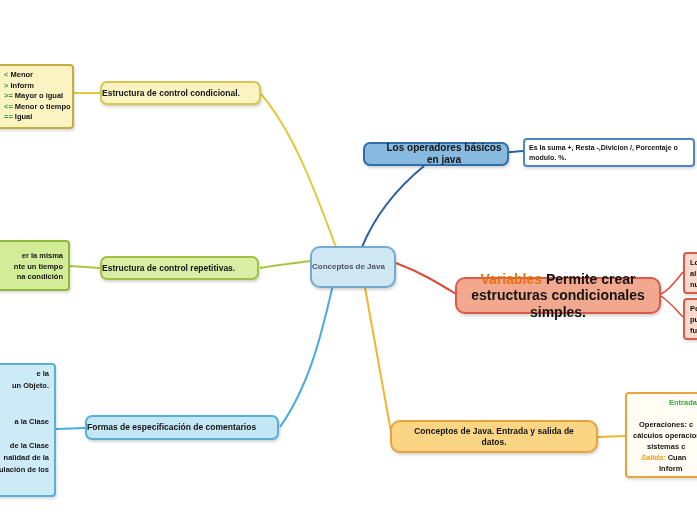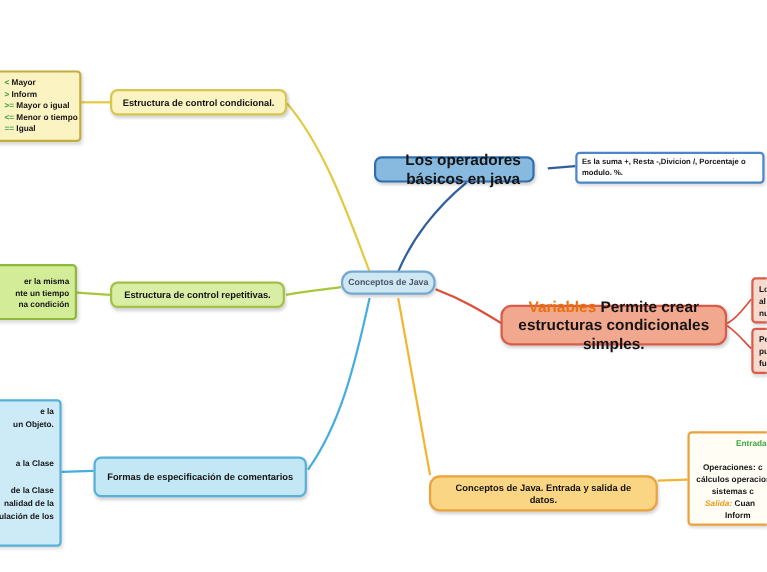--- a/index.html
+++ b/index.html
@@ -2,38 +2,38 @@
 <html><head>
 <meta charset="utf-8">
 <style>
   * { margin:0; padding:0; box-sizing:border-box; }
   html,body { width:697px; height:520px; }
   body { font-family:"Liberation Sans", sans-serif; background:#ffffff; }
   .canvas { position:relative; width:697px; height:520px; overflow:hidden; background:#ffffff; }
   svg.wires { position:absolute; left:0; top:0; }
 
   .node {
-    position:absolute; display:flex; align-items:center; justify-content:center;
+    position:absolute; display:flex; align-items:center; justify-content:flex-start;
     text-align:center; font-weight:700; color:#141414; line-height:1.18;
     border-radius:10px; box-shadow:1px 2px 3px rgba(0,0,0,.18);
   }
   .box {
     position:absolute; font-weight:700; color:#141414;
     border-radius:4px; box-shadow:1px 2px 3px rgba(0,0,0,.14);
   }
   .ln { white-space:nowrap; }
 
   
-  .n-center { left:310px; top:246px; width:86px;  height:22px; background:#cfe6f3; border:2px solid #74aad2; color:#4a5566; font-size:8px; }
+  .n-center { left:310px; top:246px; width:86px;  height:42px; background:#cfe6f3; border:2px solid #74aad2; color:#4a5566; font-size:8px; }
   .n-cond   { left:100px; top:81px;  width:161px; height:24px; background:#fbf3c2; border:2px solid #d8c74e; font-size:8.5px; border-radius:7px; }
-  .n-oper   { left:340px; top:142px; width:146px; height:24px; background:#88b9de; border:2px solid #2f6fae; font-size:14px; border-radius:7px;padding-left:16px; }
+  .n-oper   { left:363px; top:142px; width:146px; height:24px; background:#88b9de; border:2px solid #2f6fae; font-size:10px; border-radius:7px;padding-left:16px; }
   .n-rept   { left:100px; top:256px; width:159px; height:24px; background:#d9eda4; border:2px solid #a2c145; font-size:8.5px; border-radius:7px; }
   .n-vars   { left:455px; top:277px; width:206px; height:37px; background:#f2a88f; border:2px solid #d85c49; font-size:14px; padding:2px 8px; }
-  .n-form   { left:85px;  top:415px; width:194px; height:37px; background:#c3e7f4; border:2px solid #56b0d8; font-size:8.5px; border-radius:7px; }
-  .n-ents   { left:390px; top:432px; width:208px; height:33px; background:#fad584; border:2px solid #eaa33c; font-size:8.5px; padding:2px 10px; }
+  .n-form   { left:85px;  top:415px; width:194px; height:25px; background:#c3e7f4; border:2px solid #56b0d8; font-size:8.5px; border-radius:7px; }
+  .n-ents   { left:390px; top:420px; width:208px; height:33px; background:#fad584; border:2px solid #eaa33c; font-size:8.5px; padding:2px 10px; }
 
   
   .b-opers  { left:-6px;  top:64px;  width:80px;  background:#fbf3c2; border:2px solid #c2ae3e; padding:4px 4px 4px 8px; font-size:7.5px; line-height:10.5px; }
   .b-opers .ln { min-height:10.5px; }
   .sym { color:#2e9e38; }
 
   .b-suma   { left:523px; top:138px; width:172px; background:#ffffff; border:2px solid #4a86c8; padding:3px 4px; font-size:7px; line-height:9.5px; text-align:left; }
 
   .b-rept   { left:-72px; top:240px; width:142px; height:51px; background:#d2ec98; border:2px solid #8fb83a; padding:9px 5px; font-size:7.5px; line-height:10.5px; text-align:right; }
   .b-rept .ln { min-height:10.5px; }
@@ -78,21 +78,21 @@
   </svg>
 
   <div class="node n-center">
     <span>Conceptos de Java</span>
   </div>
 
   <div class="node n-cond">
     <span>Estructura de control condicional.</span>
   </div>
   <div class="box b-opers">
-    <div class="ln"><span class="sym">&lt;</span><span> Mayor</span></div>
+    <div class="ln"><span class="sym">&lt;</span><span> Menor</span></div>
     <div class="ln"><span class="sym">&gt;</span><span> Inform</span></div>
     <div class="ln"><span class="sym">&gt;=</span><span> Mayor o igual</span></div>
     <div class="ln"><span class="sym">&lt;=</span><span> Menor o tiempo</span></div>
     <div class="ln"><span class="sym">==</span><span> Igual</span></div>
   </div>
 
   <div class="node n-oper">
     <span>Los operadores básicos en java</span>
   </div>
   <div class="box b-suma">

